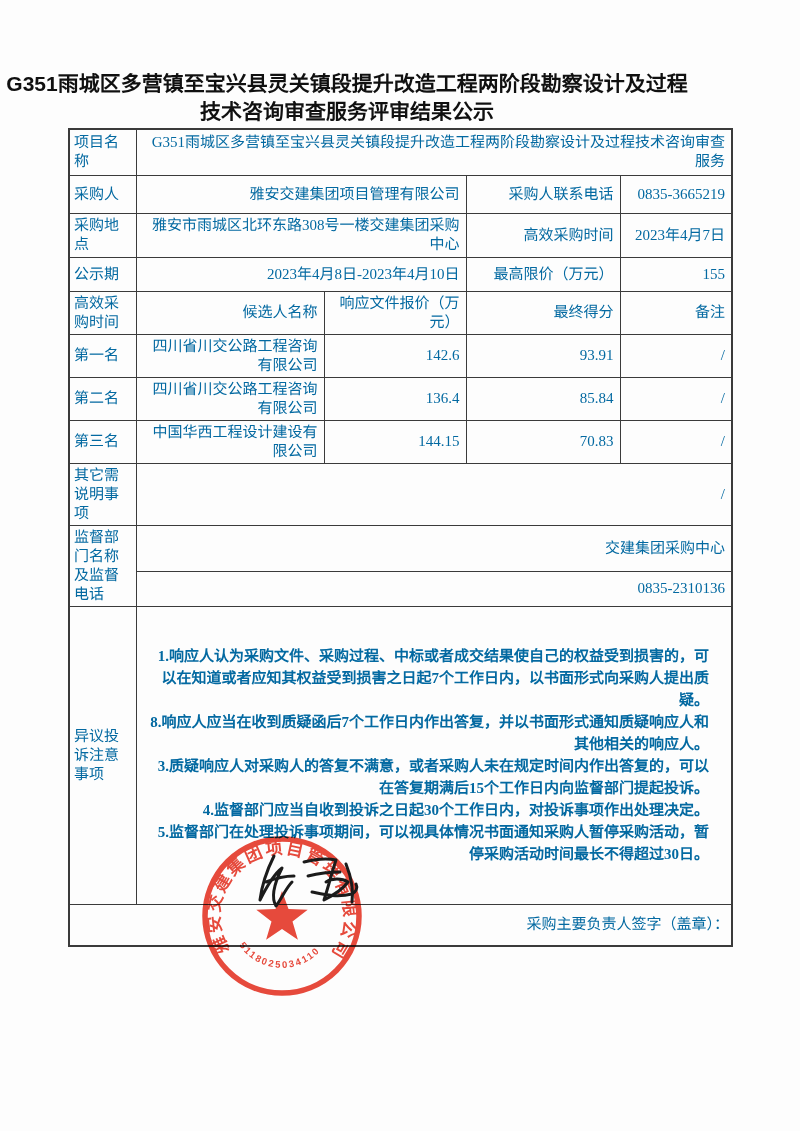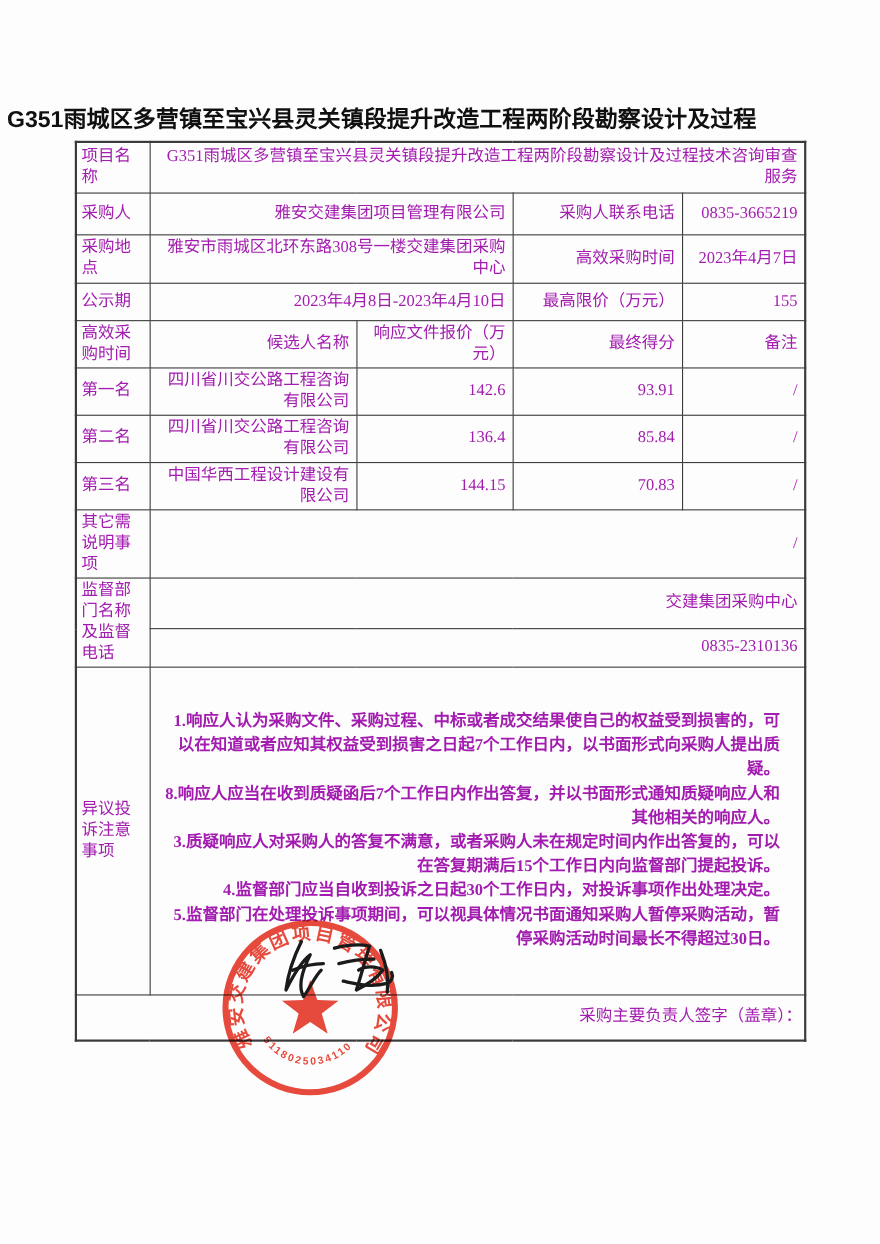--- a/index.html
+++ b/index.html
@@ -11,55 +11,55 @@
     font-family:"Liberation Serif", serif;
     color:#1c1c1c;
     overflow:hidden;
   }
   .title{
     position:absolute;top:70px;left:0;width:694px;
     text-align:center;
     font-family:"Liberation Sans", sans-serif;
     font-weight:bold;font-size:21px;line-height:28px;
     color:#101010;
-    margin-top:25px;
   }
   table.main{
     position:absolute;left:68px;top:128px;
     width:663px;
     border-collapse:collapse;table-layout:fixed;
     border:2px solid #3b3b3b;
     background:transparent;
   }
   td{
     border:1.5px solid #3b3b3b;
     font-size:15px;line-height:19px;
     padding:2px 6px;
     vertical-align:middle;
-    color:#a21caf;
+    color:#0369a1;
     overflow:hidden;
   }
   td.lbl{padding:2px 2px 2px 4px;text-align:left;}
   td.ctr{text-align:right;}
   td.lft{text-align:right;}
   td.objection-cell{padding:4px 22px 4px 8px;line-height:22px;}
   td.objection-cell p{margin:0;font-weight:bold;}
   td.sign-cell{padding:2px 2px 2px 6px;font-size:15px;}
   .seal-svg{position:absolute;left:192px;top:826px;mix-blend-mode:multiply;opacity:.92;}
   .seal-company-text{font-family:"Liberation Sans",sans-serif;font-size:17px;font-weight:bold;letter-spacing:2.5px;fill:#e63a2b;}
   .seal-serial-text{font-family:"Liberation Sans",sans-serif;font-size:9.5px;font-weight:bold;letter-spacing:2px;fill:#e63a2b;}
   .signature-svg{position:absolute;left:252px;top:848px;}
 </style>
 </head>
 <body>
 
 <div class="doc">
 
   <div class="title">
     <div>G351雨城区多营镇至宝兴县灵关镇段提升改造工程两阶段勘察设计及过程</div>
+    <div>技术咨询审查服务评审结果公示</div>
   </div>
 
   <table class="main">
     <colgroup>
       <col style="width:67px">
         <col style="width:188px">
         <col style="width:142px">
       <col style="width:154px">
         <col style="width:112px">
     </colgroup>

